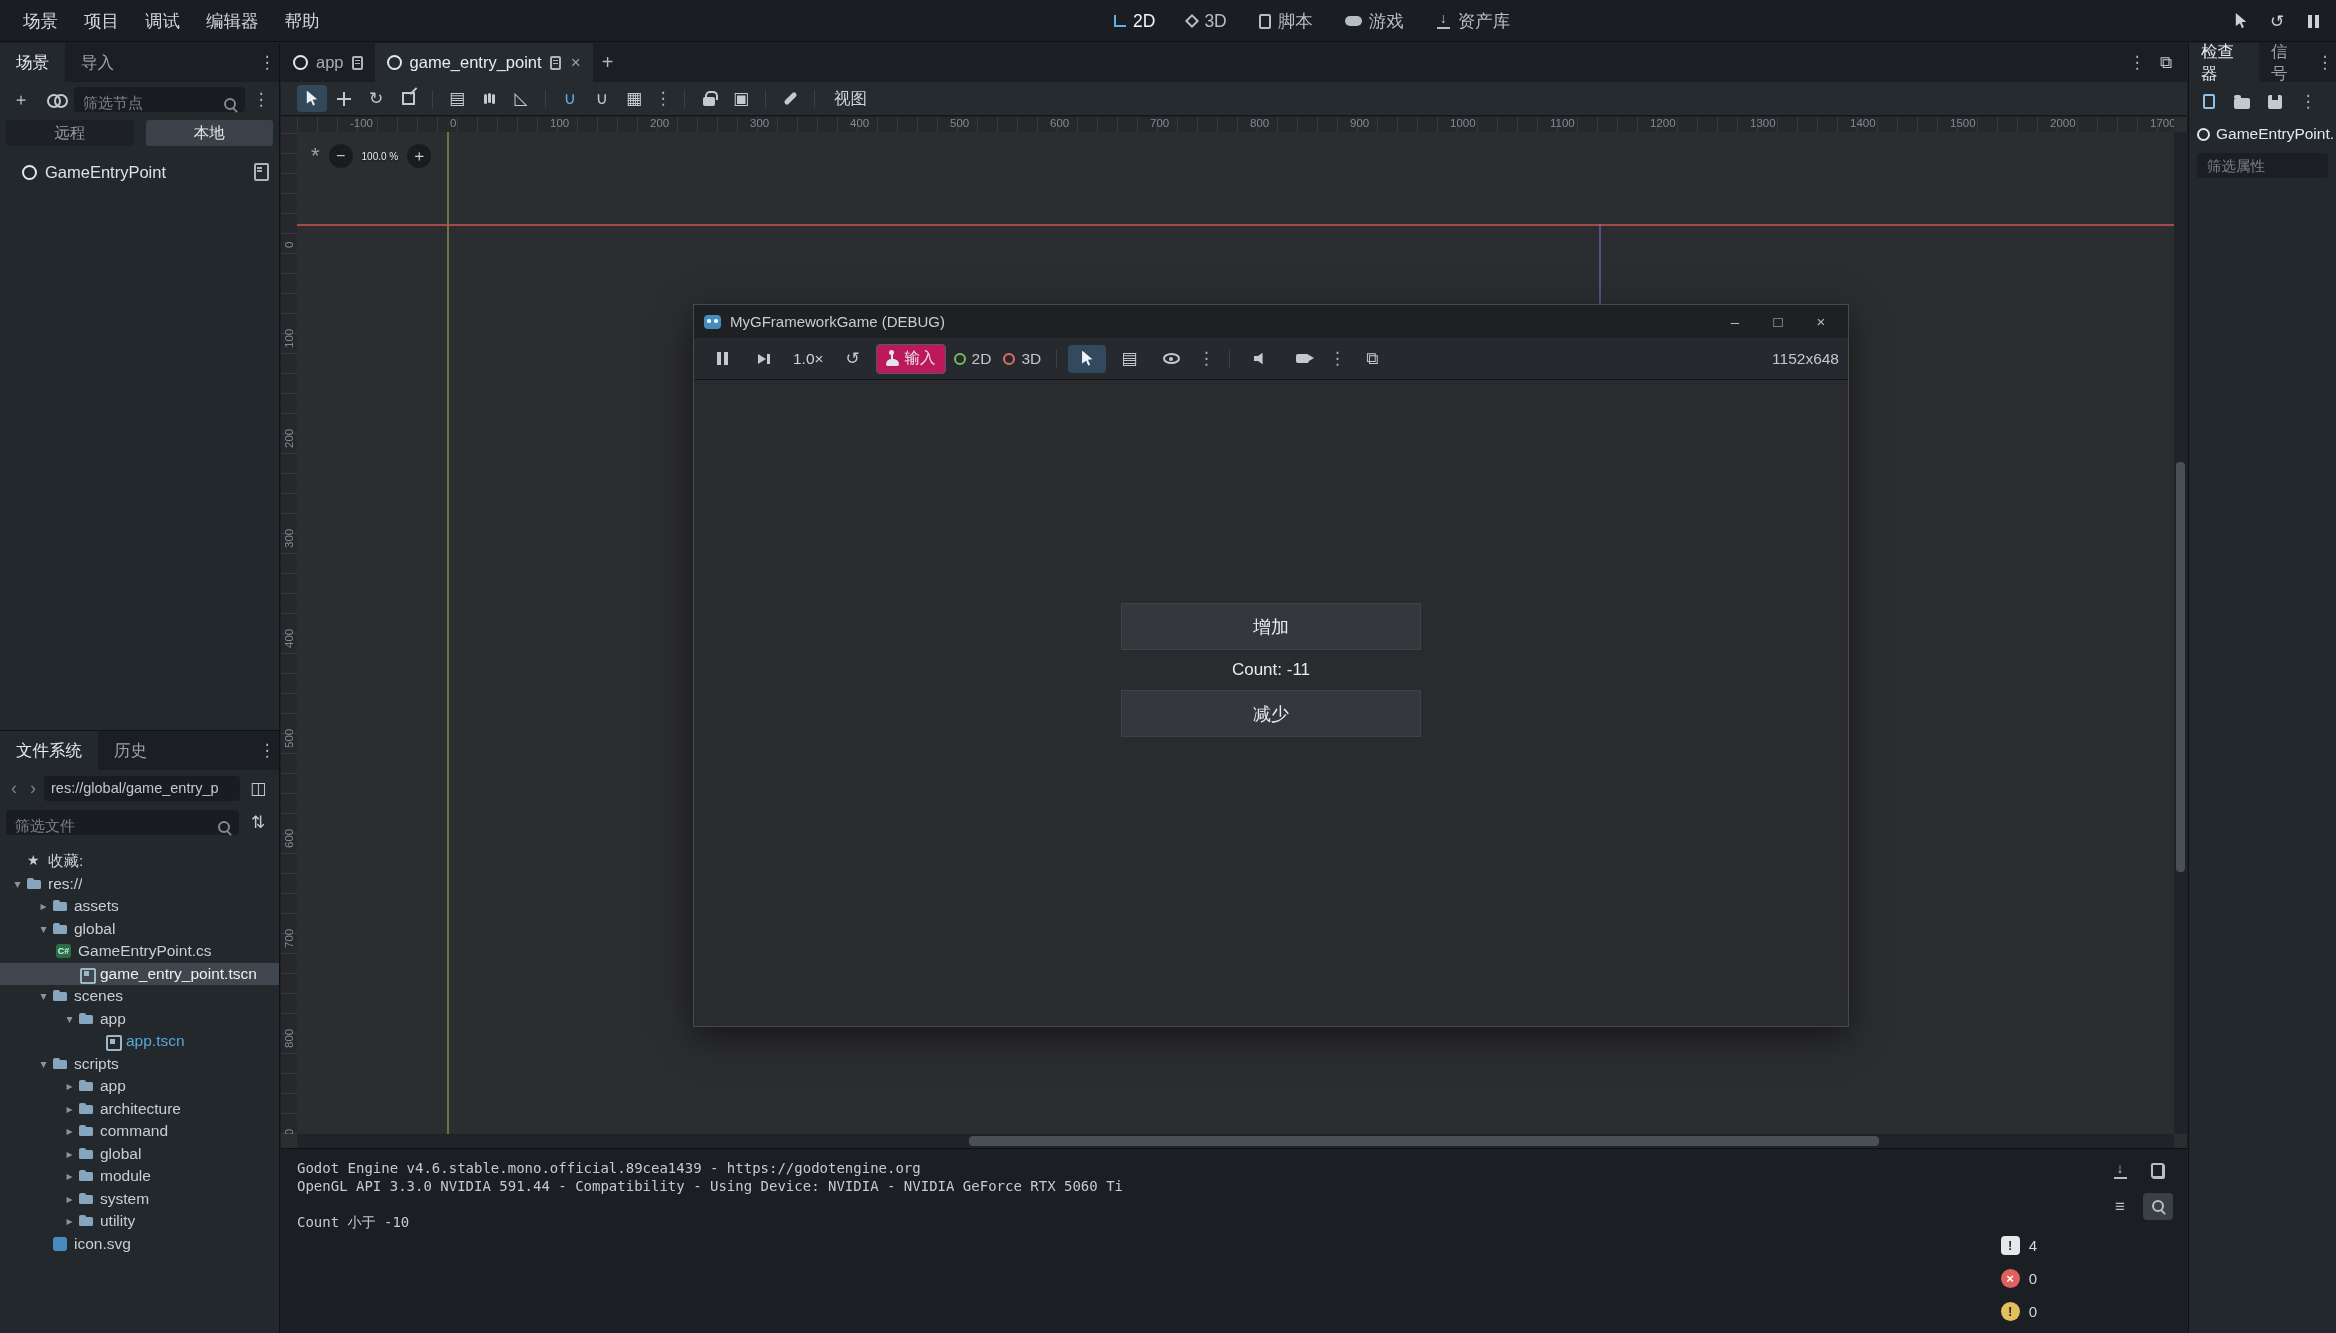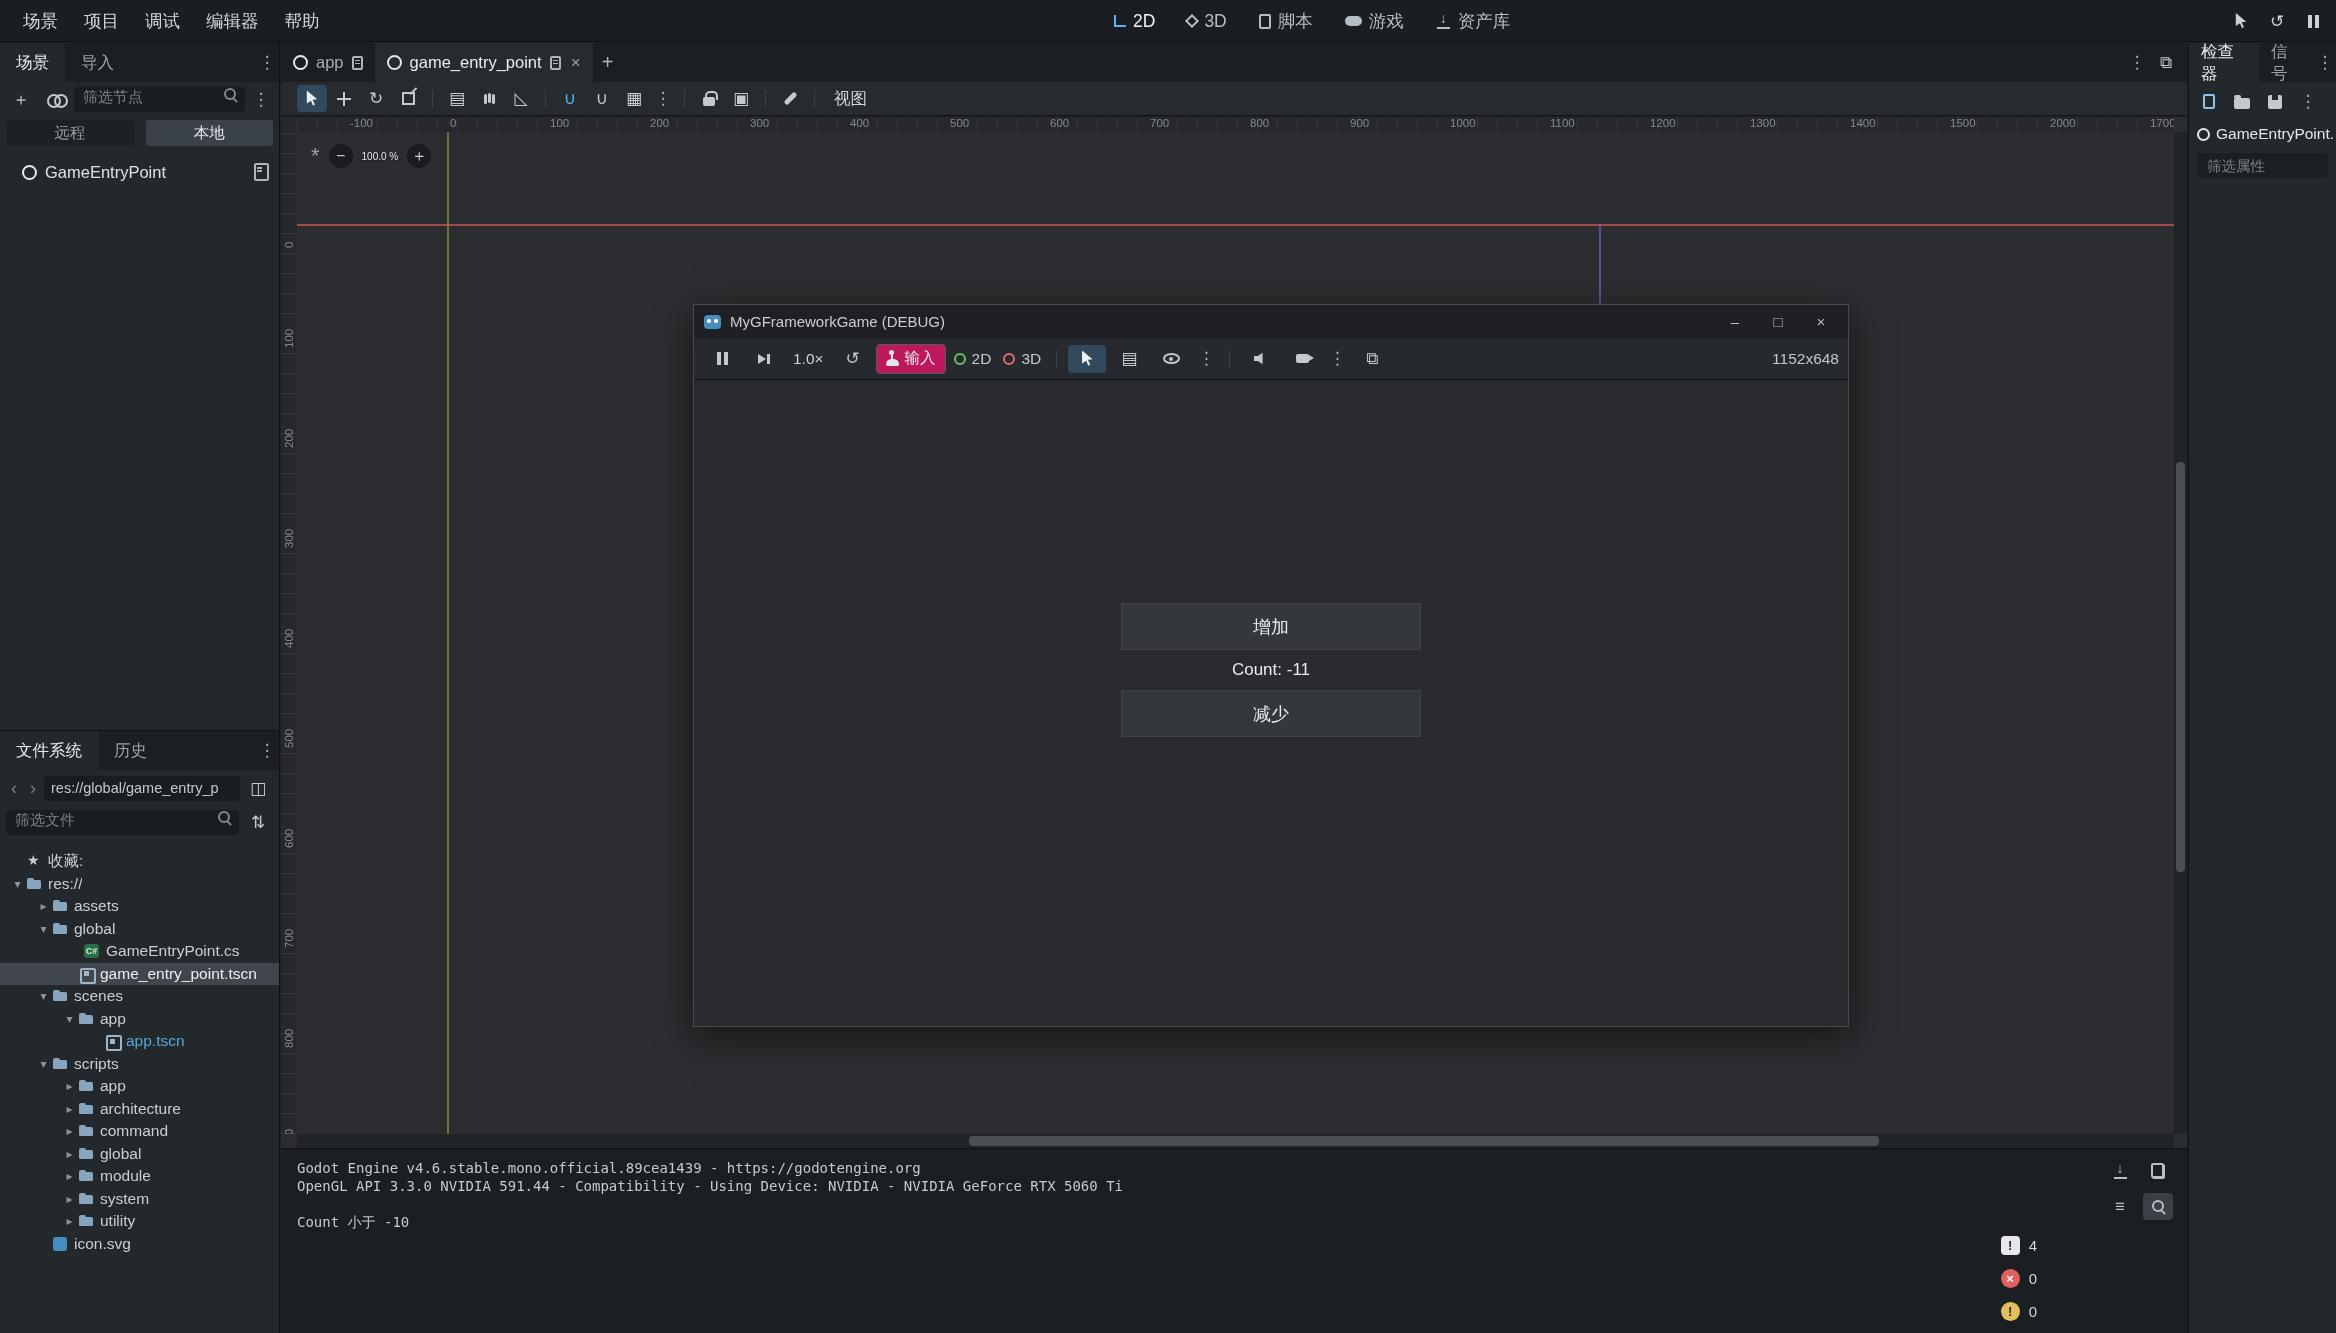--- a/index.html
+++ b/index.html
@@ -79,21 +79,21 @@
 
   
   .dock-tabs{height:39px;background:#1b1f23;display:flex;align-items:stretch;}
   .dock-tab{padding:0 16px;display:flex;align-items:center;font-size:16.5px;color:#9aa1a8;}
   .dock-tab.active{background:#23282d;color:#e7eaec;}
   .dock-menu{margin-left:auto;align-self:center;}
 
   
   #scene-dock{position:absolute;left:0;top:43px;width:280px;height:687px;background:#23282d;border-right:1px solid #0f1215;}
   .dock-toolbar{height:34px;display:flex;align-items:center;gap:4px;padding:0 6px;}
-  .filter-box{flex:1;display:flex;align-items:flex-start;height:25px;background:#191d21;border-radius:4px;padding:0 7px;color:#84898f;min-width:0;}
+  .filter-box{flex:1;display:flex;align-items:flex-end;height:25px;background:#191d21;border-radius:4px;padding:0 7px;color:#84898f;min-width:0;}
   .filter-box input{flex:1;background:transparent;color:#b9bfc5;font-size:15px;min-width:0;font-family:inherit;}
   .filter-box input::placeholder{color:#7c8187;}
   #remote-local{display:flex;gap:12px;padding:4px 6px;}
   #remote-local .seg{flex:1;height:26px;display:flex;align-items:center;justify-content:center;font-size:15.5px;border-radius:3px;}
   .seg.off{background:#1d2125;color:#969ca3;}
   .seg.on{background:#3b4148;color:#e6e9eb;}
   #scene-tree-row{display:flex;align-items:center;gap:8px;height:30px;margin-top:7px;padding:0 10px 0 22px;font-size:16.5px;color:#dde1e4;}
   #scene-tree-row .spacer{flex:1;}
 
   
@@ -320,21 +320,21 @@
           <span class="ficon"></span>
           <span class="flabel">assets</span>
         </div>
 
         <div class="fsrow icon-folder arrow-down" style="padding-left: 36px;">
           <span class="arrow"></span>
           <span class="ficon"></span>
           <span class="flabel">global</span>
         </div>
 
-        <div class="fsrow icon-csharp arrow-none" style="padding-left: 68px;">
+        <div class="fsrow icon-csharp arrow-none" style="padding-left: 40px;">
           <span class="arrow"></span>
           <span class="ficon"></span>
           <span class="flabel">GameEntryPoint.cs</span>
         </div>
 
         <div class="fsrow icon-scene arrow-none selected" style="padding-left: 62px;">
           <span class="arrow"></span>
           <span class="ficon"></span>
           <span class="flabel">game_entry_point.tscn</span>
         </div>

